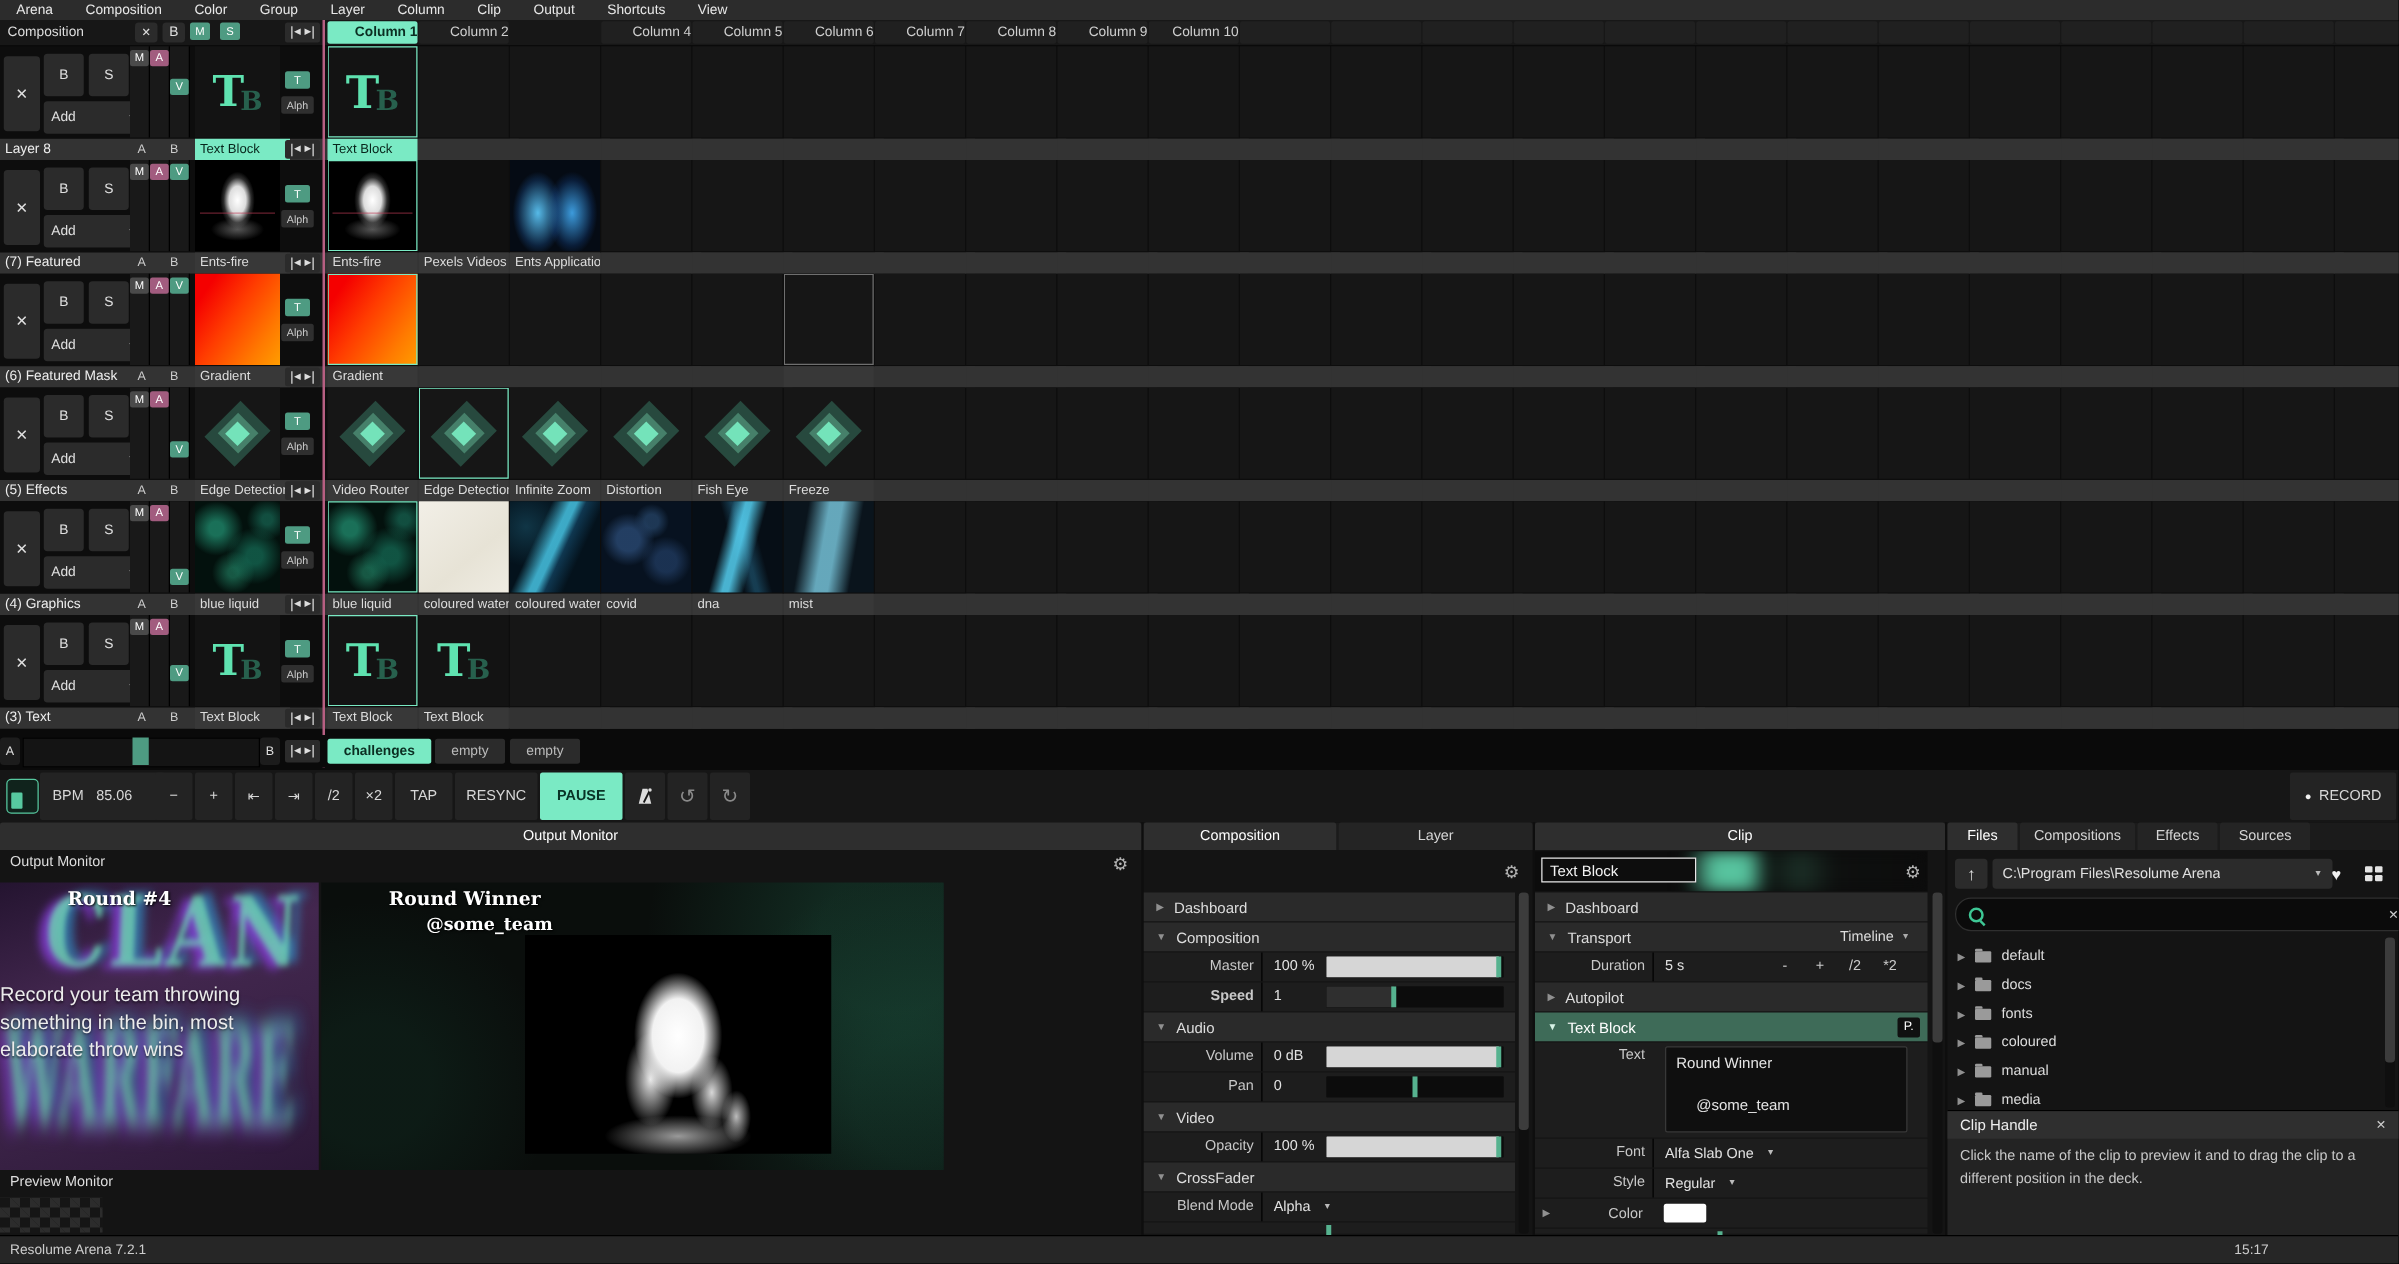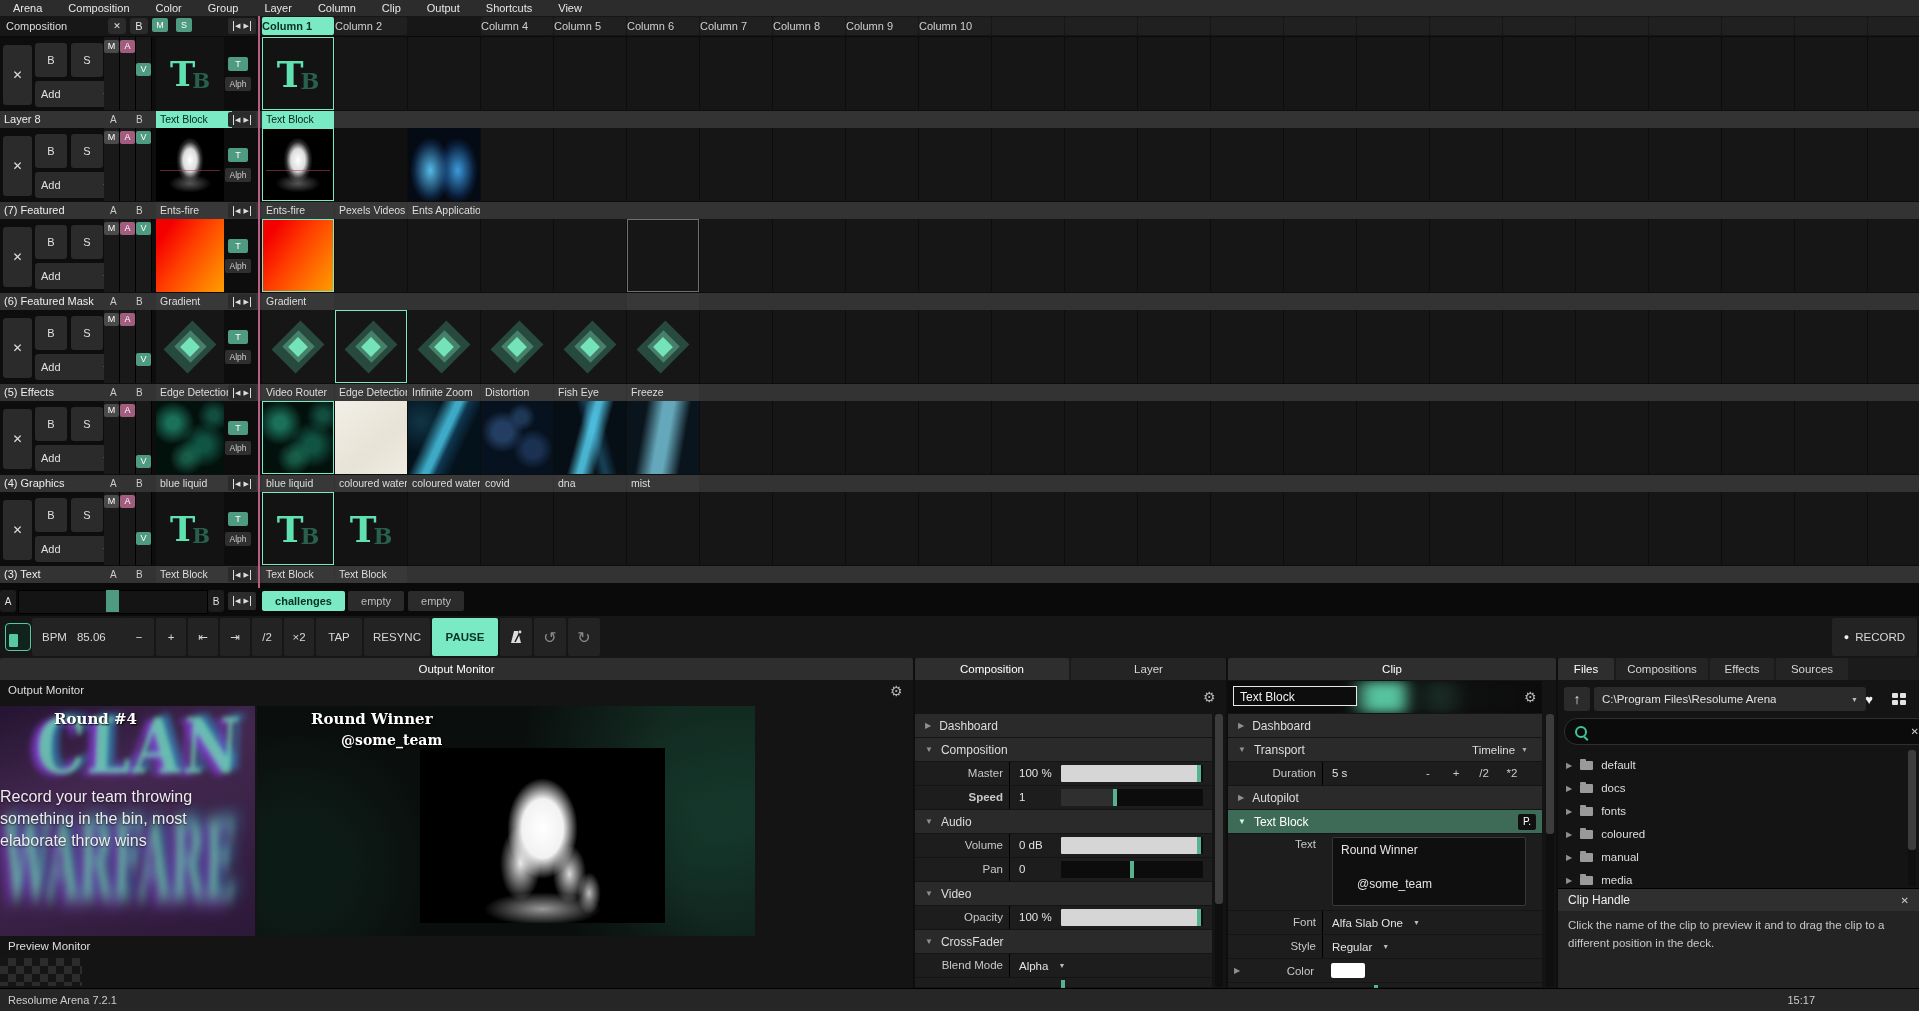--- a/index.html
+++ b/index.html
@@ -6,21 +6,21 @@
   #app{position:relative;width:1919px;height:1011px;background:#0a0a0a;overflow:hidden;
        font-family:"Liberation Sans",sans-serif;color:#ddd;-webkit-font-smoothing:antialiased;}
   .abs{position:absolute;}
   .flex{display:flex;align-items:center;}
   .slab{font-family:"DejaVu Serif",serif;font-weight:bold;}
 
   
   .menubar{background:#2c2c2c;color:#e8e8e8;font-size:11px;}
   .menu-item{padding:0 13px;line-height:16px;cursor:default;}
   .colhead{background:#171717;}
-  .colcell{background:#202020;border-radius:2px;color:#cfcfcf;font-size:11px;text-align:left;line-height:18px;overflow:hidden;}
+  .colcell{background:#202020;border-radius:2px;color:#cfcfcf;font-size:11px;text-align:right;line-height:18px;overflow:hidden;}
   .colcell.active{background:#7aeac4;color:#0b2e22;font-weight:bold;}
 
   
   .rowwrap{background:#0d0d0d;}
   .sbtn{background:#2b2b2b;border-radius:3px;color:#e0e0e0;font-size:11px;display:flex;align-items:center;justify-content:center;}
   .badge{border-radius:2px;color:#fff;font-size:9px;line-height:13px;text-align:center;}
   .strip{background:#191919;border-right:1px solid #000;}
   .clab{background:#383838;color:#ddd;font-size:10.5px;line-height:17px;padding:0 4px;white-space:nowrap;overflow:hidden;}
   .clab.sel{background:#7aeac4;color:#07251b;}
   .clab.empty{background:#333333;}

